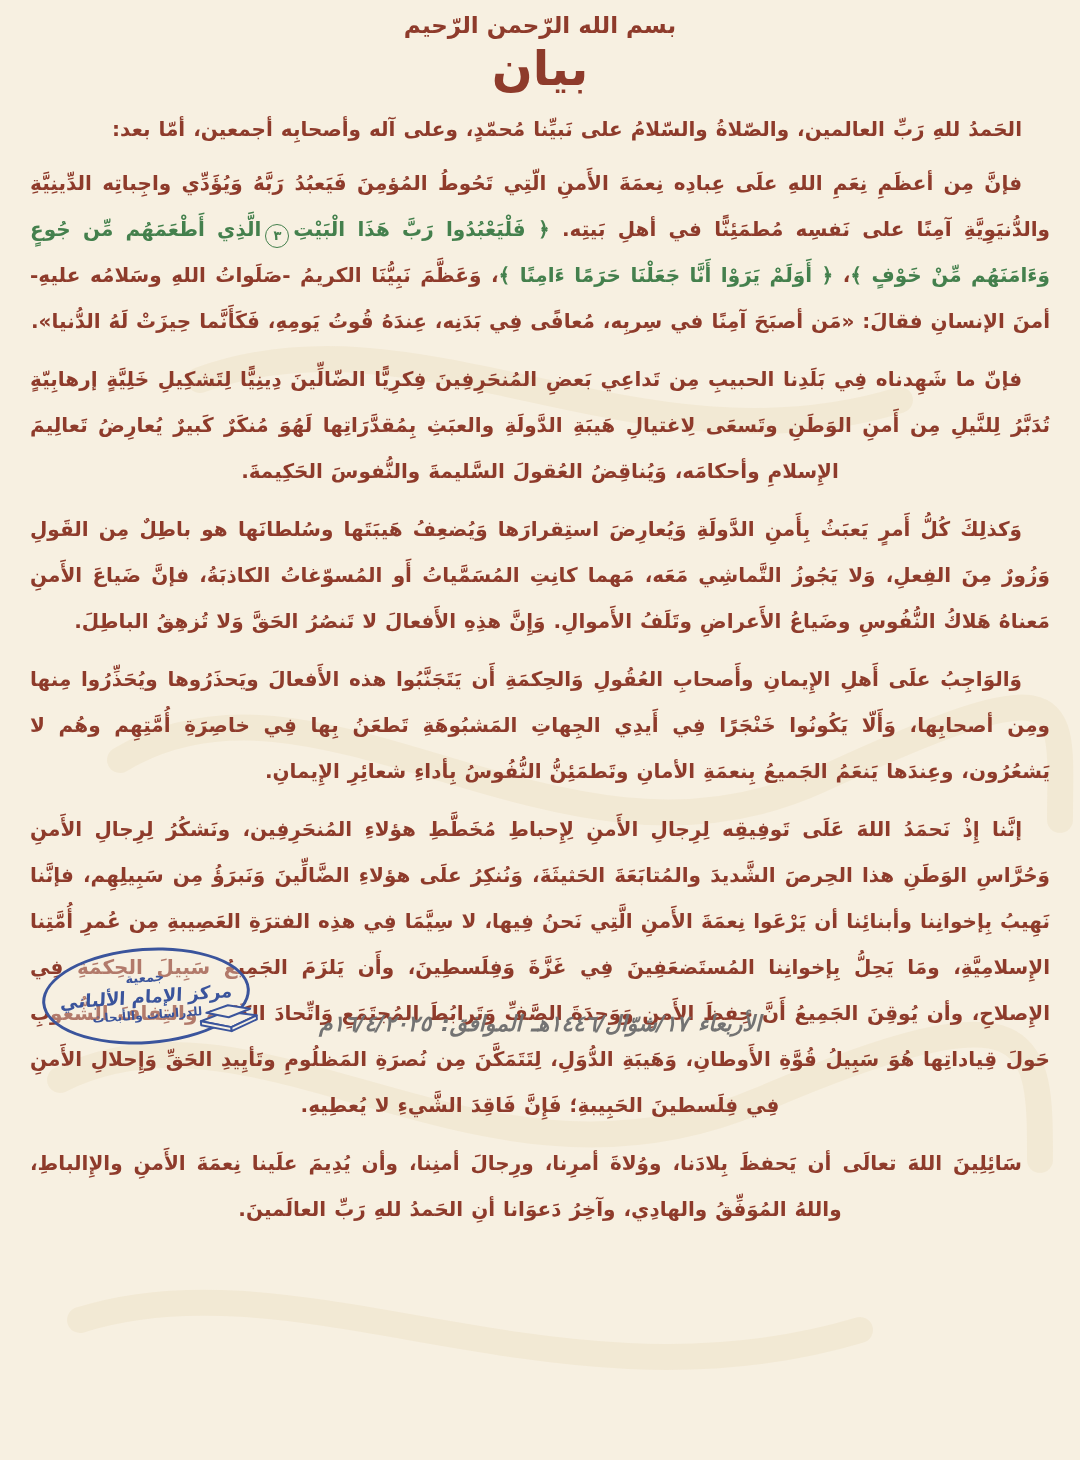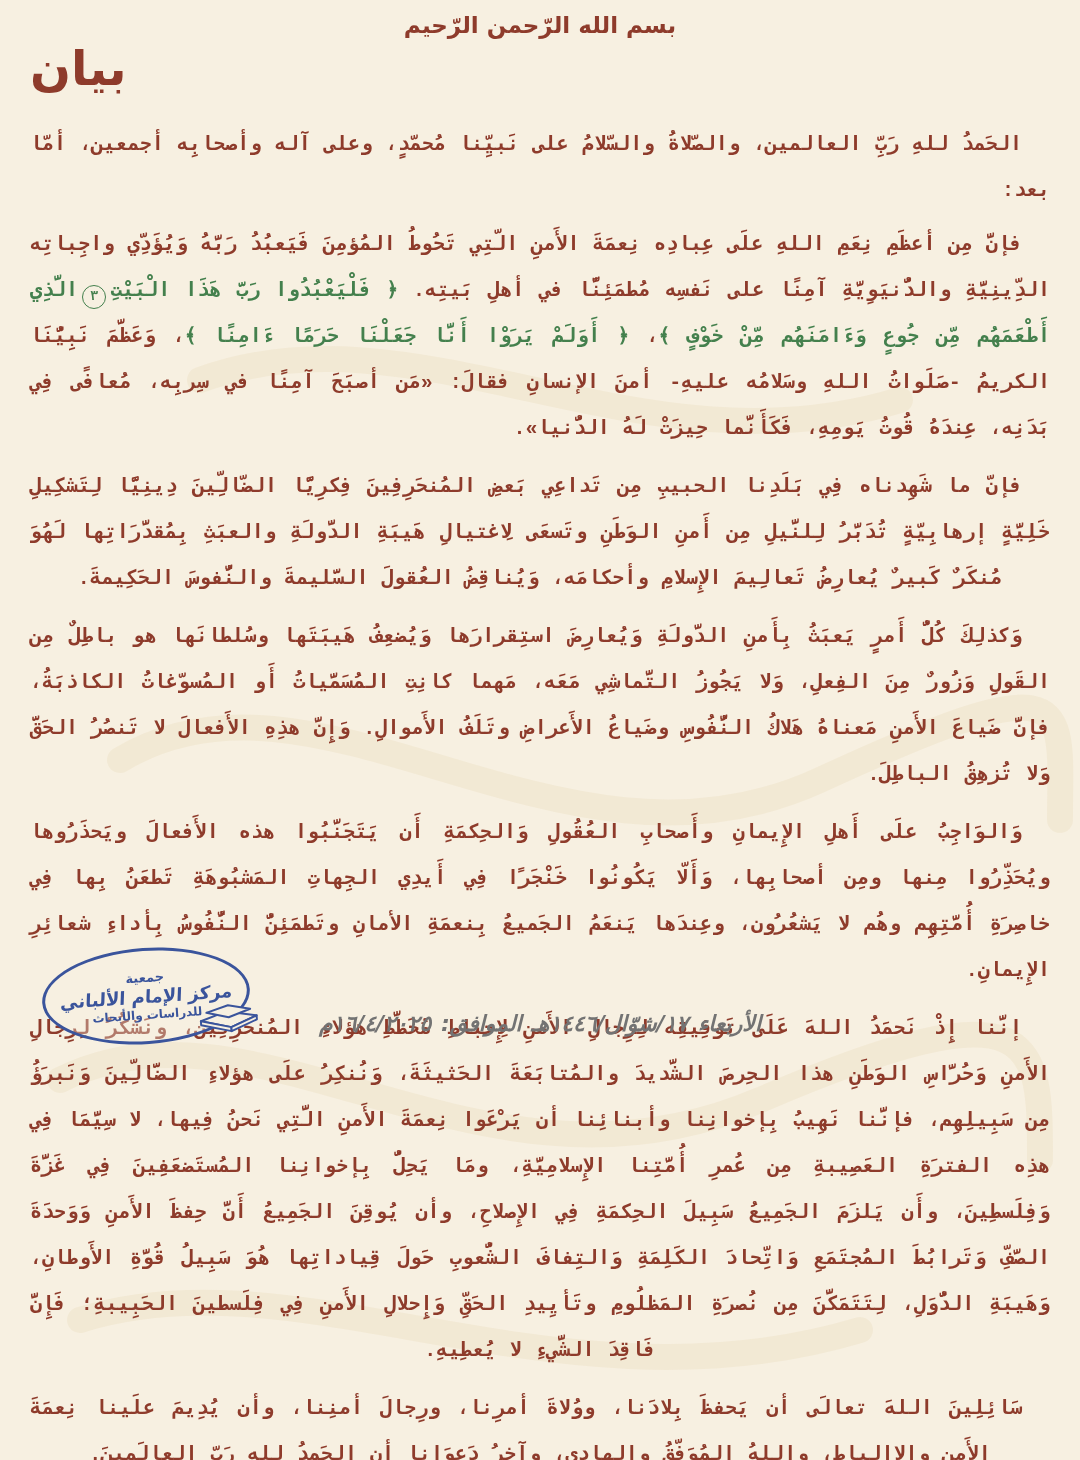--- a/index.html
+++ b/index.html
@@ -20,32 +20,31 @@
     padding:8px 30px 0 30px;
     color:#8e3b2b;
   }
   .bismillah {
     text-align:center;
     font-size:23px; font-weight:bold;
     letter-spacing:1px;
     padding-top:4px;
   }
   .title {
-    text-align:left;
+    text-align:center;
     font-size:48px; font-weight:bold;
-    margin:2px 0 26px 0;
+    margin:2px 0 10px 0;
   }
   p.para {
     font-size:20px; font-weight:bold;
     line-height:2.3;
     text-align:justify;
     text-indent:28px;
     margin-bottom:12px;
     word-spacing:1px;
-    font-family:Liberation Mono, monospace;
   }
   p.p1 { margin-bottom:8px; }
   p.last-center { text-align-last:center; }
   .quran { color:#44804d; }
   .ayah-num {
     display:inline-flex; align-items:center; justify-content:center;
     width:24px; height:24px;
     border:1.5px solid #44804d; border-radius:50%;
     font-size:13px; line-height:1;
     color:#44804d;

